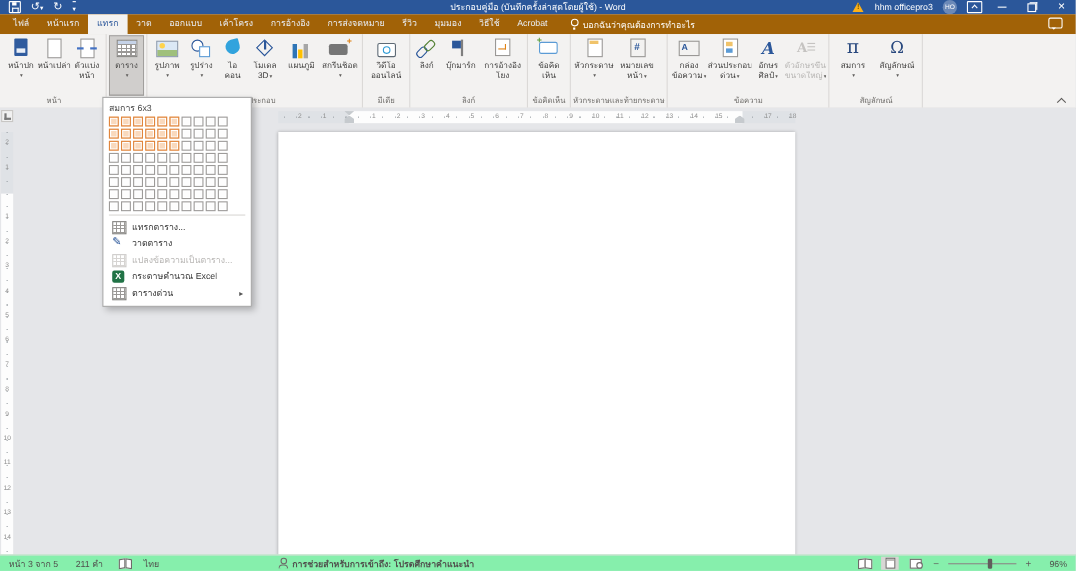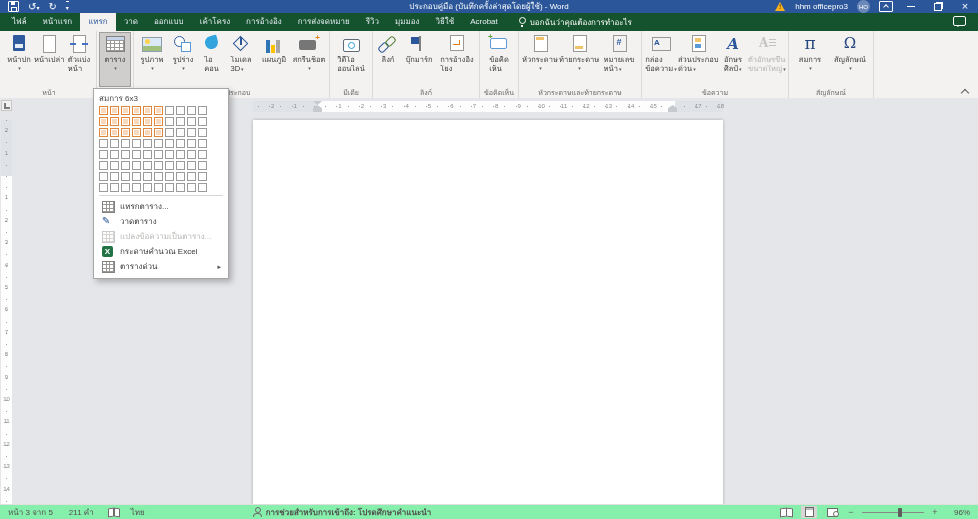--- a/index.html
+++ b/index.html
@@ -30,40 +30,40 @@
   .rdo{position:relative;width:12px;height:9px;border:1px solid #fff;border-radius:1px;}
   .rdo:after{content:"";position:absolute;left:4px;top:3px;width:3px;height:3px;border-left:1px solid #fff;border-top:1px solid #fff;transform:rotate(45deg);}
   .wbtn{width:18px;height:13px;display:flex;align-items:center;justify-content:center;}
   .mini{width:8px;height:1px;background:#fff;}
   .restore{position:relative;width:9px;height:9px;}
   .restore:before{content:"";position:absolute;left:0;bottom:0;width:6px;height:6px;border:1px solid #fff;}
   .restore:after{content:"";position:absolute;right:0;top:0;width:6px;height:6px;border-top:1px solid #fff;border-right:1px solid #fff;}
   .closex:before{content:"×";font-size:11px;color:#fff;line-height:11px;}
 
   
-  .tabrow{position:absolute;top:13px;left:0;right:0;height:18px;background:#14532d;display:flex;align-items:stretch;}
+  .tabrow{position:absolute;top:13px;left:0;right:0;height:18px;background:#a16207;display:flex;align-items:stretch;}
   .tabs{display:flex;margin-left:4px;}
   .tab{padding:0 8px;line-height:18px;font-size:8px;color:#e9eef6;white-space:nowrap;}
   .tab.active{background:#f3f2f1;color:#2b579a;}
   .tellme{display:flex;align-items:center;gap:4px;margin-left:12px;color:#fff;font-size:8px;white-space:nowrap;}
   .bulb{position:relative;width:8px;height:11px;}
   .bulb:before{content:"";position:absolute;left:1px;top:0;width:5px;height:5px;border:1px solid #fff;border-radius:50%;}
   .bulb:after{content:"";position:absolute;left:3px;top:8px;width:2px;height:2px;background:#fff;}
   .cmti{width:11px;height:8px;border:1px solid #fff;border-radius:2px;position:relative;margin:3px 12px 0 auto;}
   .cmti:after{content:"";position:absolute;left:2px;bottom:-4px;border:2px solid transparent;border-top-color:#fff;}
 
   
   .ribbon{position:absolute;top:31px;left:0;right:0;height:67px;background:#f3f2f1;border-bottom:1px solid #d4d2d0;}
   .rgroups{display:flex;height:100%;overflow:hidden;padding-left:2px;}
   .rgroup{display:flex;flex-direction:column;border-right:1px solid #dbd9d7;padding:1px 2px 0;flex:0 0 auto;}
   .rrow{flex:1;display:flex;align-items:flex-start;}
   .glabel{height:12px;line-height:12px;text-align:center;font-size:7px;color:#6b6966;white-space:nowrap;overflow:hidden;}
   .rbtn{height:53px;display:flex;flex-direction:column;align-items:center;overflow:hidden;padding-top:2px;flex:0 0 auto;}
   .rbtn.pressed{background:#d0cecc;box-shadow:inset 0 0 0 1px #a19f9d;}
-  .rbtn .lbl{font-size:7.5px;line-height:8.5px;color:#3b3a39;text-align:left;white-space:nowrap;max-width:100%;}
+  .rbtn .lbl{font-size:7.5px;line-height:8.5px;color:#3b3a39;text-align:center;white-space:nowrap;max-width:100%;}
   .rbtn.disabled .lbl{color:#b5b3b1;}
   .lline{display:block;overflow:hidden;}
   .carr:before{content:"▾";font-size:5px;color:#605e5c;margin-left:1px;}
   .carrline{line-height:6px;text-align:center;}
   .sstack{display:flex;flex-direction:column;gap:1px;padding-top:3px;width:72px;}
   .sbtn{display:flex;align-items:center;height:15px;font-size:7.5px;color:#3b3a39;padding:0 2px;white-space:nowrap;overflow:hidden;}
   .collapse-btn{position:absolute;right:8px;bottom:3px;width:10px;height:8px;}
   .collapse-btn:before{content:"";position:absolute;left:2px;top:3px;width:5px;height:5px;border-left:1px solid #5f5d5b;border-top:1px solid #5f5d5b;transform:rotate(45deg);}
 
   
@@ -405,27 +405,20 @@
             </div>
           </div>
           <div class="glabel" data-name="group-label">ข้อคิดเห็น</div>
         </div>
         <div class="rgroup" data-name="ribbon-group-header-footer">
           <div class="rrow">
             <div class="rbtn" data-name="header-button">
               <span class="ic ic-header" data-name="header-icon"></span>
               <span class="lbl" data-name="button-label">
                 <span class="lline">หัวกระดาษ</span>
-                <span class="lline carrline"><span class="carr" data-name="dropdown-arrow-icon"></span></span>
-              </span>
-            </div>
-            <div class="rbtn" data-name="footer-button">
-              <span class="ic ic-footer" data-name="footer-icon"></span>
-              <span class="lbl" data-name="button-label">
-                <span class="lline">ท้ายกระดาษ</span>
                 <span class="lline carrline"><span class="carr" data-name="dropdown-arrow-icon"></span></span>
               </span>
             </div>
             <div class="rbtn" data-name="page-number-button">
               <span class="ic ic-page-number" data-name="page-number-icon"></span>
               <span class="lbl" data-name="button-label">
                 <span class="lline">หมายเลข</span>
                 <span class="lline">หน้า<span class="carr" data-name="dropdown-arrow-icon"></span></span>
               </span>
             </div>

